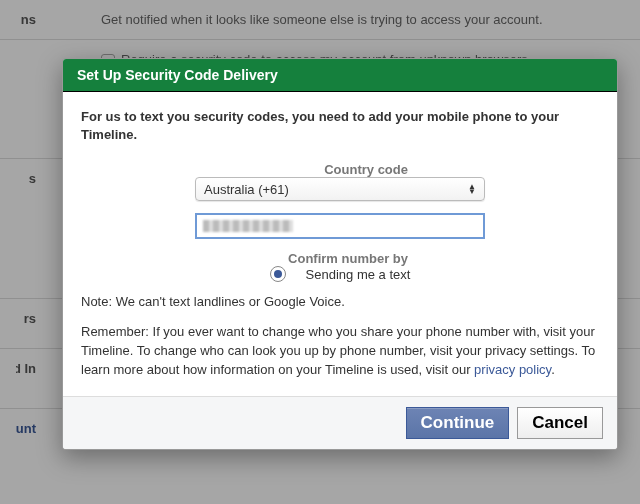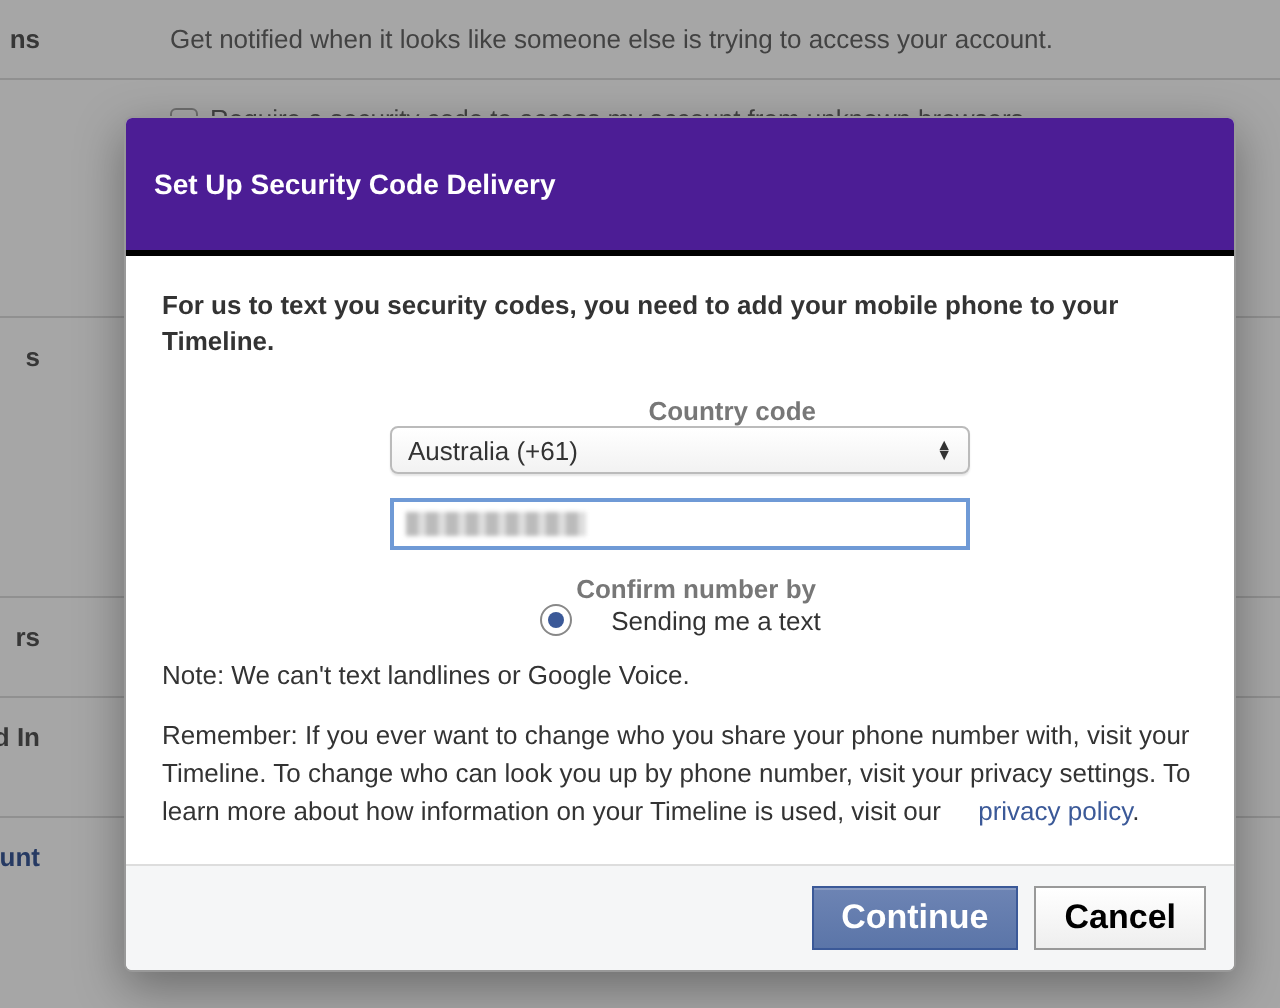--- a/index.html
+++ b/index.html
@@ -20,21 +20,21 @@
     }
     .bg {
       position: absolute;
       inset: 0;
       background: #fff;
       color: #555;
       z-index: 1;
     }
     .bg-row {
       display: flex;
-      padding: 12px 20px 12px 0;
+      padding: 12px 20px 12px 16px;
       border-bottom: 1px solid #ddd;
     }
     .bg-left {
       width: 20px;
       font-weight: bold;
       text-align: right;
       overflow: hidden;
       white-space: nowrap;
       direction: rtl;
     }
@@ -61,26 +61,26 @@
       top: 58px;
       width: 556px;
       background: #fff;
       border: 1px solid rgba(0,0,0,0.4);
       box-shadow: 0 8px 24px rgba(0,0,0,0.35);
       border-radius: 4px;
       z-index: 10;
       overflow: hidden;
     }
     .dlg-header {
-      background: #4c1d95;
+      background: #15803d;
       color: #fff;
       font-weight: bold;
       font-size: 14px;
-      padding: 25px 14px;
-      border-bottom: 3px solid #000000;
+      padding: 8px 14px;
+      border-bottom: 1px solid #000000;
     }
     .dlg-body {
       padding: 16px 18px 16px 18px;
       color: #333;
     }
     .intro {
       font-weight: bold;
       margin-bottom: 18px;
       line-height: 1.4;
     }
@@ -157,21 +157,21 @@
       background: #3b5998;
     }
     .note {
       margin: 8px 0 14px 0;
       color: #333;
     }
     .remember {
       color: #333;
       line-height: 1.45;
     }
-    .inline-link { color: #3b5998; margin-left: 15px; }
+    .inline-link { color: #3b5998; }
     .dlg-footer {
       border-top: 1px solid #ddd;
       background: #f5f6f7;
       padding: 10px 14px;
       display: flex;
       justify-content: flex-end;
       gap: 8px;
     }
     .btn {
       padding: 5px 14px;

